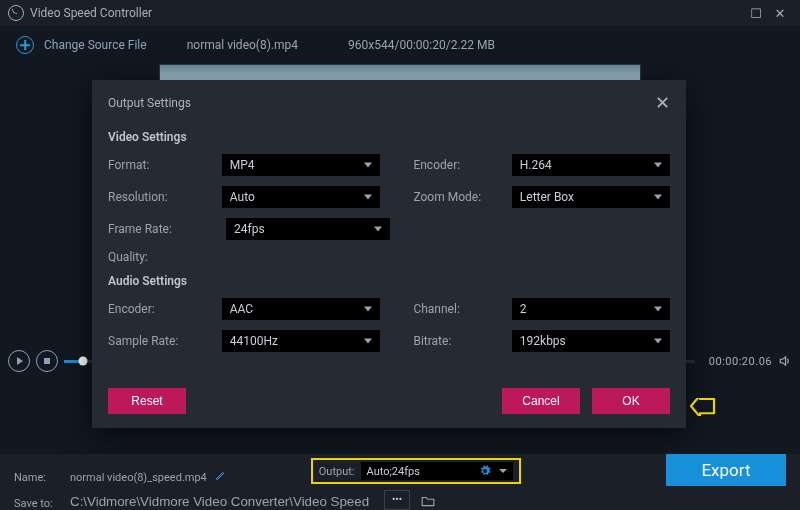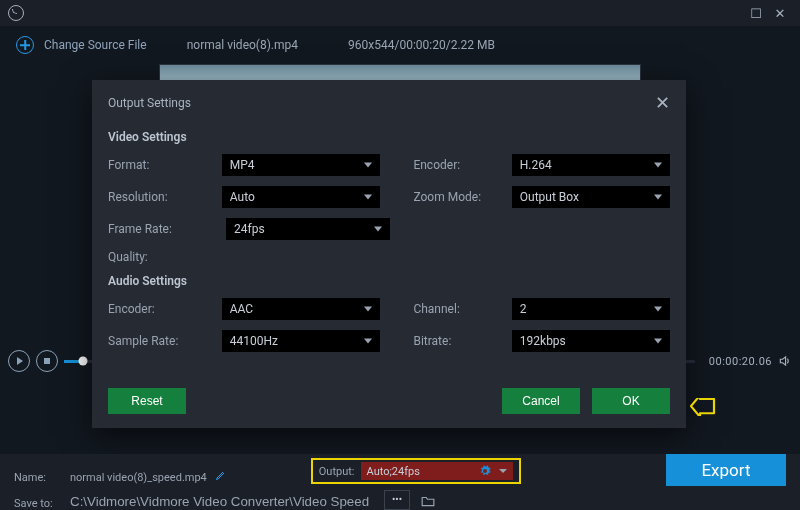--- a/index.html
+++ b/index.html
@@ -25,54 +25,55 @@
 .row{display:flex;align-items:center;margin-bottom:10px;gap:10px}
 .row .lbl{width:108px;color:#9aa3b0}
 .sel{height:22px;line-height:22px;background:#000000;color:#c8cfd8;display:flex;align-items:center;padding:0 8px;position:relative;cursor:pointer}
 .sel .caret{position:absolute;right:8px;top:50%;width:0;height:0;border-left:4px solid transparent;border-right:4px solid transparent;border-top:5px solid #9aa3b0;transform:translateY(-50%)}
 .sel.w1{width:148px}
 .sel.w2{width:148px}
 .gap-col{width:14px}
 .lbl2{width:92px;color:#9aa3b0}
 .d-footer{position:absolute;left:16px;right:16px;bottom:14px;display:flex;gap:12px}
 .btn{height:26px;min-width:78px;padding:0 16px;display:flex;align-items:center;justify-content:center;font-size:12px;cursor:pointer;border:none}
-.btn.blue{background:#15803d;color:#fff}
+.btn.blue{background:#be185d;color:#fff}
 .d-footer .spacer{flex:1}
 .arrow-callout{position:absolute;right:-26px;bottom:14px;width:22px;height:16px}
 .arrow-callout svg{display:block}
 .player-row{position:absolute;left:8px;right:8px;top:350px;height:22px;display:flex;align-items:center;color:#a6b0bd;font-size:11px;gap:6px}
 .circ-btn{width:20px;height:20px;border:1.5px solid #8ba0b9;border-radius:50%;display:flex;align-items:center;justify-content:center;cursor:pointer}
 .circ-btn.play::after{content:"";border-left:6px solid #8ba0b9;border-top:4px solid transparent;border-bottom:4px solid transparent;margin-left:2px}
 .circ-btn.stop::after{content:"";width:6px;height:6px;background:#8ba0b9}
 .progress{height:3px;background:#283040;position:relative;border-radius:2px;flex:1}
 .progress .fill{position:absolute;left:0;top:0;bottom:0;width:3%;background:#1690d8}
 .progress .knob{position:absolute;left:3%;top:50%;width:9px;height:9px;border-radius:50%;background:#fff;transform:translate(-50%,-50%)}
 .time{margin-left:8px;letter-spacing:.5px}
 .vol svg{display:block}
 .bottom-bar{position:absolute;left:0;right:0;bottom:0;height:56px;background:#1a1f28;padding:8px 14px 0;font-size:11px;color:#9aa3b0;box-sizing:border-box}
 .b-row{display:flex;align-items:flex-end;height:22px;gap:8px}
 .b-row .label{width:48px}
 .output-box{display:inline-flex;align-items:center;border:2px solid #ecd400;padding:0 6px;height:22px;gap:6px}
 .output-lbl{color:#9aa3b0}
-.output-sel{width:140px;height:18px;background:#7f1d1d;color:#c8cfd8;display:flex;align-items:center;padding:0 6px;position:relative;cursor:pointer}
+.output-sel{width:140px;height:18px;background:#000000;color:#c8cfd8;display:flex;align-items:center;padding:0 6px;position:relative;cursor:pointer}
 .gear{width:12px;height:12px;position:absolute;right:22px;color:#1690d8}
 .output-sel .caret{position:absolute;right:6px;top:50%;width:0;height:0;border-left:4px solid transparent;border-right:4px solid transparent;border-top:4px solid #9aa3b0;transform:translateY(-50%)}
 .pencil{color:#2399e6;cursor:pointer}
 .location-input{background:#1a1f28;color:#9aa3b0;border:none;height:18px;padding:0}
 .ellipsis-btn{width:24px;height:18px;border:1px solid #3a414c;display:flex;align-items:center;justify-content:center;color:#c8cfd8;cursor:pointer;margin-left:6px;font-size:10px;line-height:1}
 .folder-btn{width:20px;height:18px;display:flex;align-items:center;justify-content:center;color:#9aa3b0;cursor:pointer}
 .export-btn{position:absolute;right:14px;bottom:24px;width:120px;height:32px;background:#1690d8;color:#fff;display:flex;align-items:center;justify-content:center;font-size:17px;cursor:pointer}
 </style>
 </head>
 <body>
 
 <div class="window">
 
   <div class="titlebar">
     <div class="logo"></div>
+    <span>Video Speed Controller</span>
     <div class="spacer"></div>
     <div class="win-btn" style="visibility:hidden">–</div>
     <div class="win-btn">☐</div>
     <div class="win-btn">✕</div>
   </div>
 
   <div class="top-row">
     <div class="plus-icon"></div>
     <span class="src">Change Source File</span>
     <span class="file">normal video(8).mp4</span>
@@ -121,21 +122,21 @@
 
     <div class="row">
       <span class="lbl">Resolution:</span>
       <div class="sel w1">
           <span>Auto</span>
           <span class="caret"></span>
         </div>
       <div class="gap-col"></div>
       <span class="lbl2">Zoom Mode:</span>
       <div class="sel w2">
-          <span>Output Box</span>
+          <span>Letter Box</span>
           <span class="caret"></span>
         </div>
     </div>
 
     <div class="row">
       <span class="lbl">Frame Rate:</span>
       <div class="sel w1">
           <span>24fps</span>
           <span class="caret"></span>
         </div>

